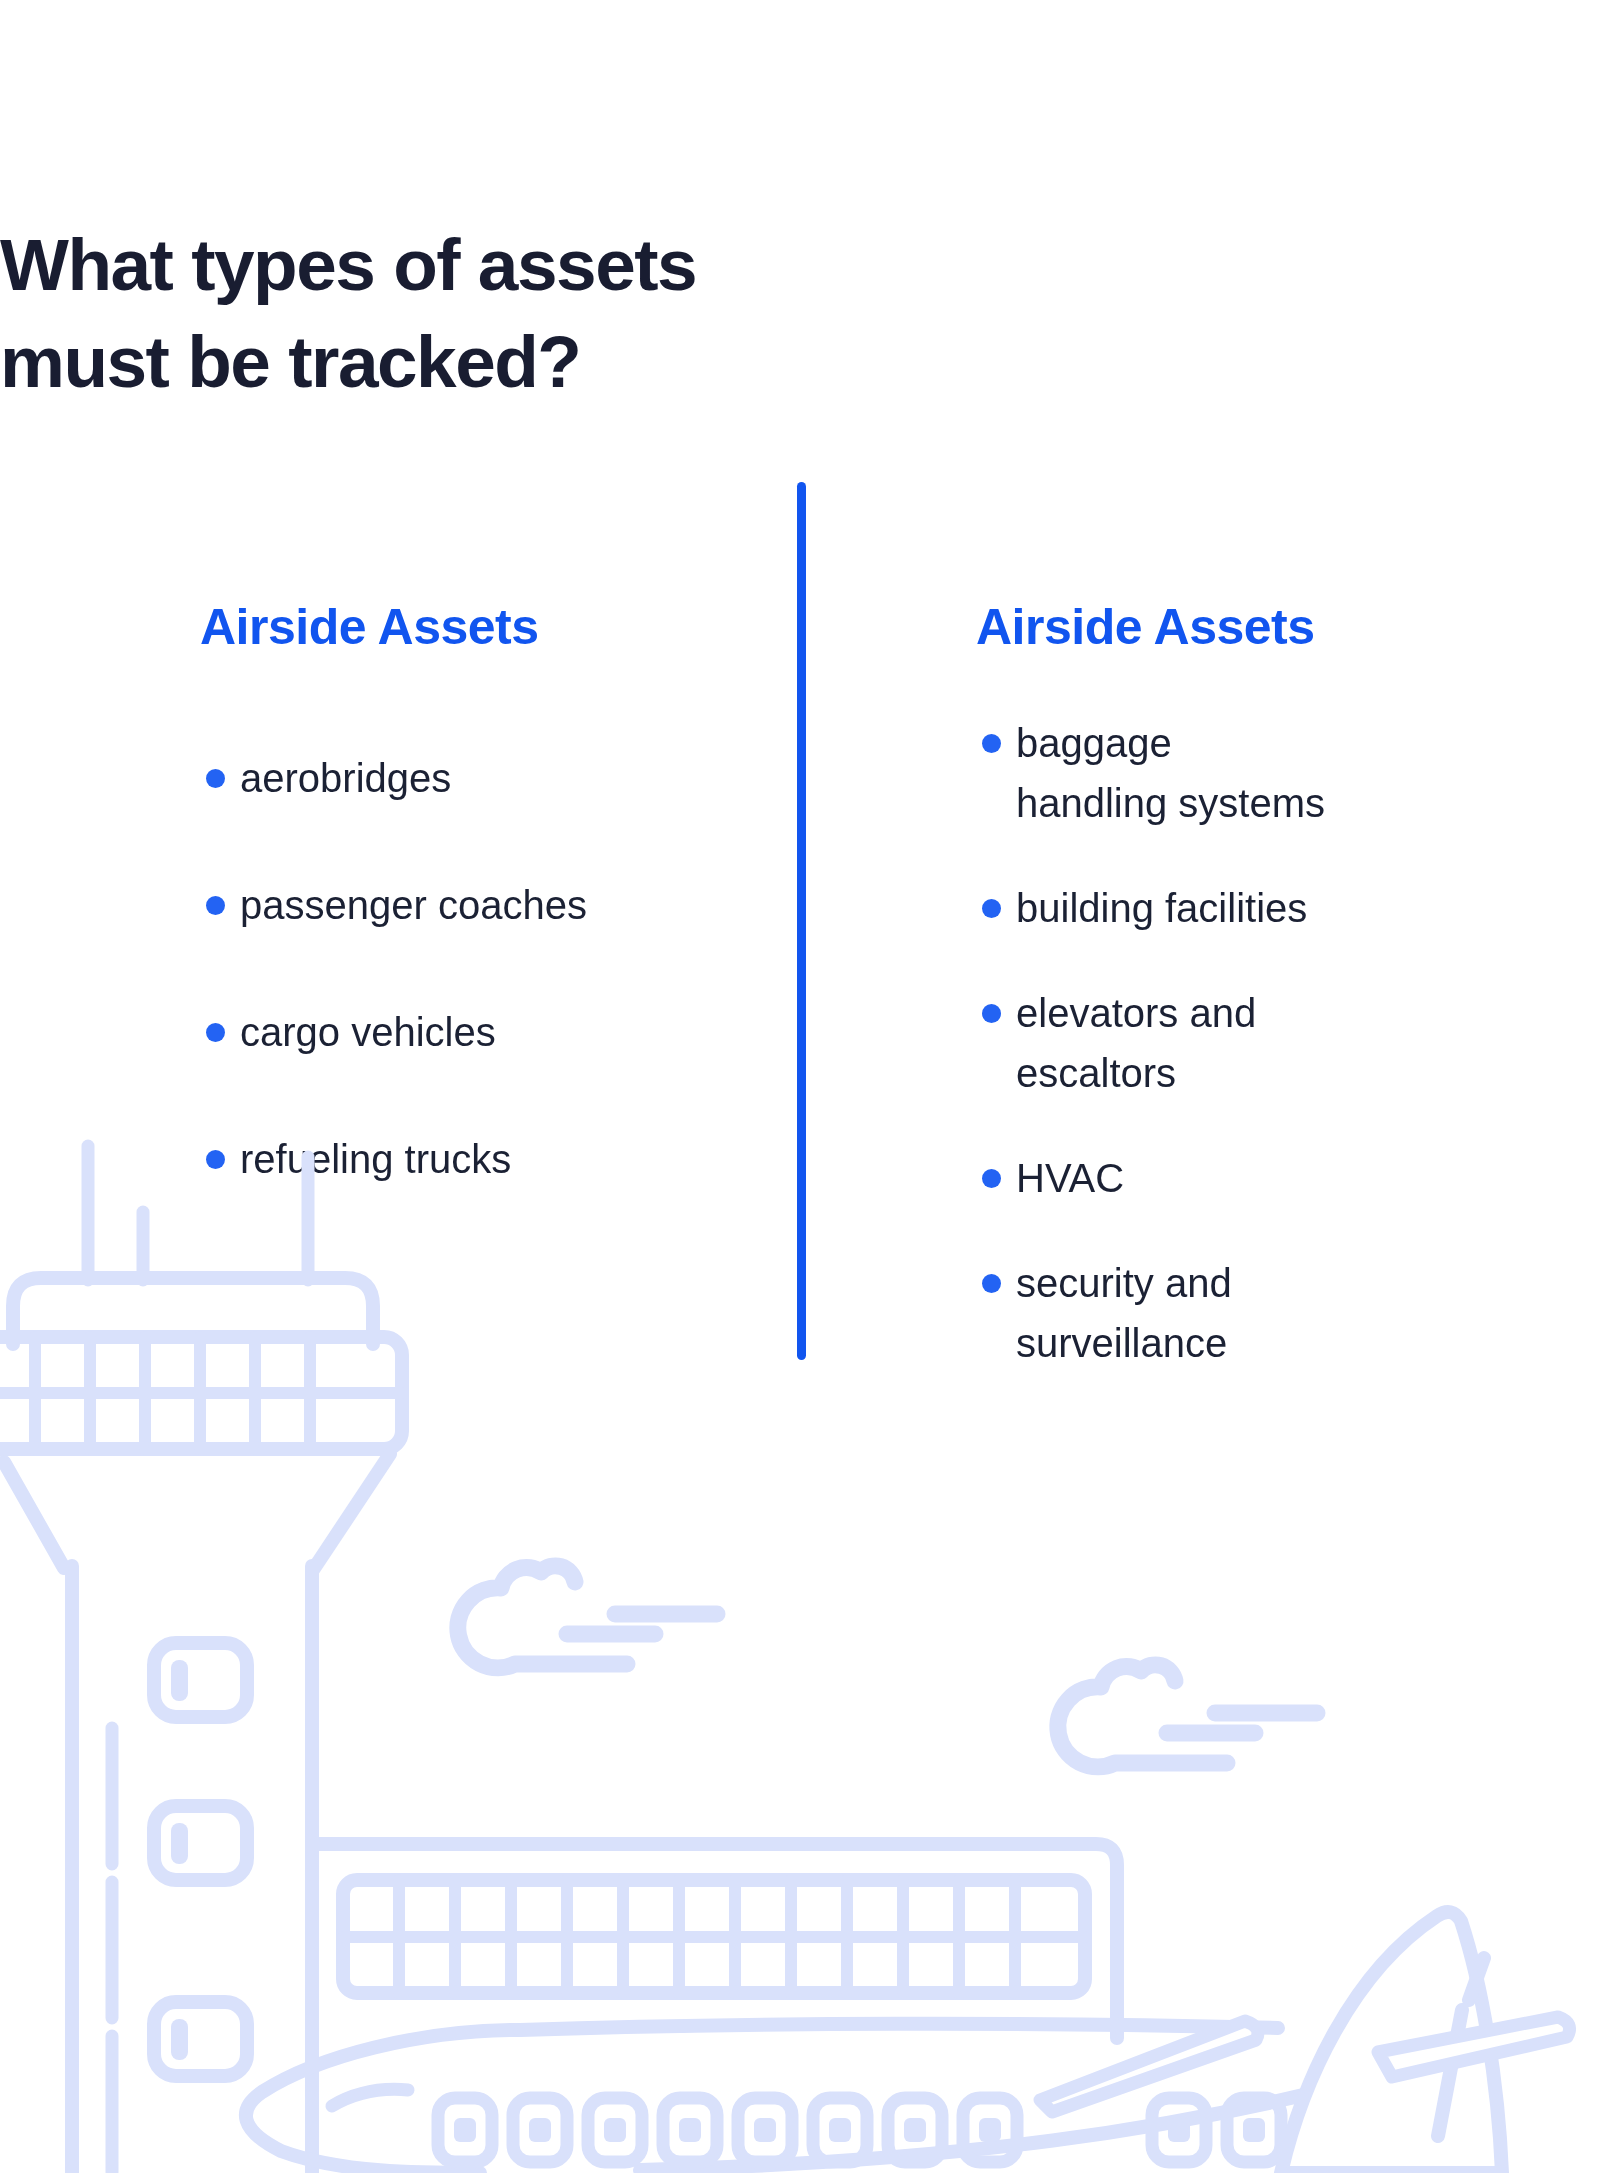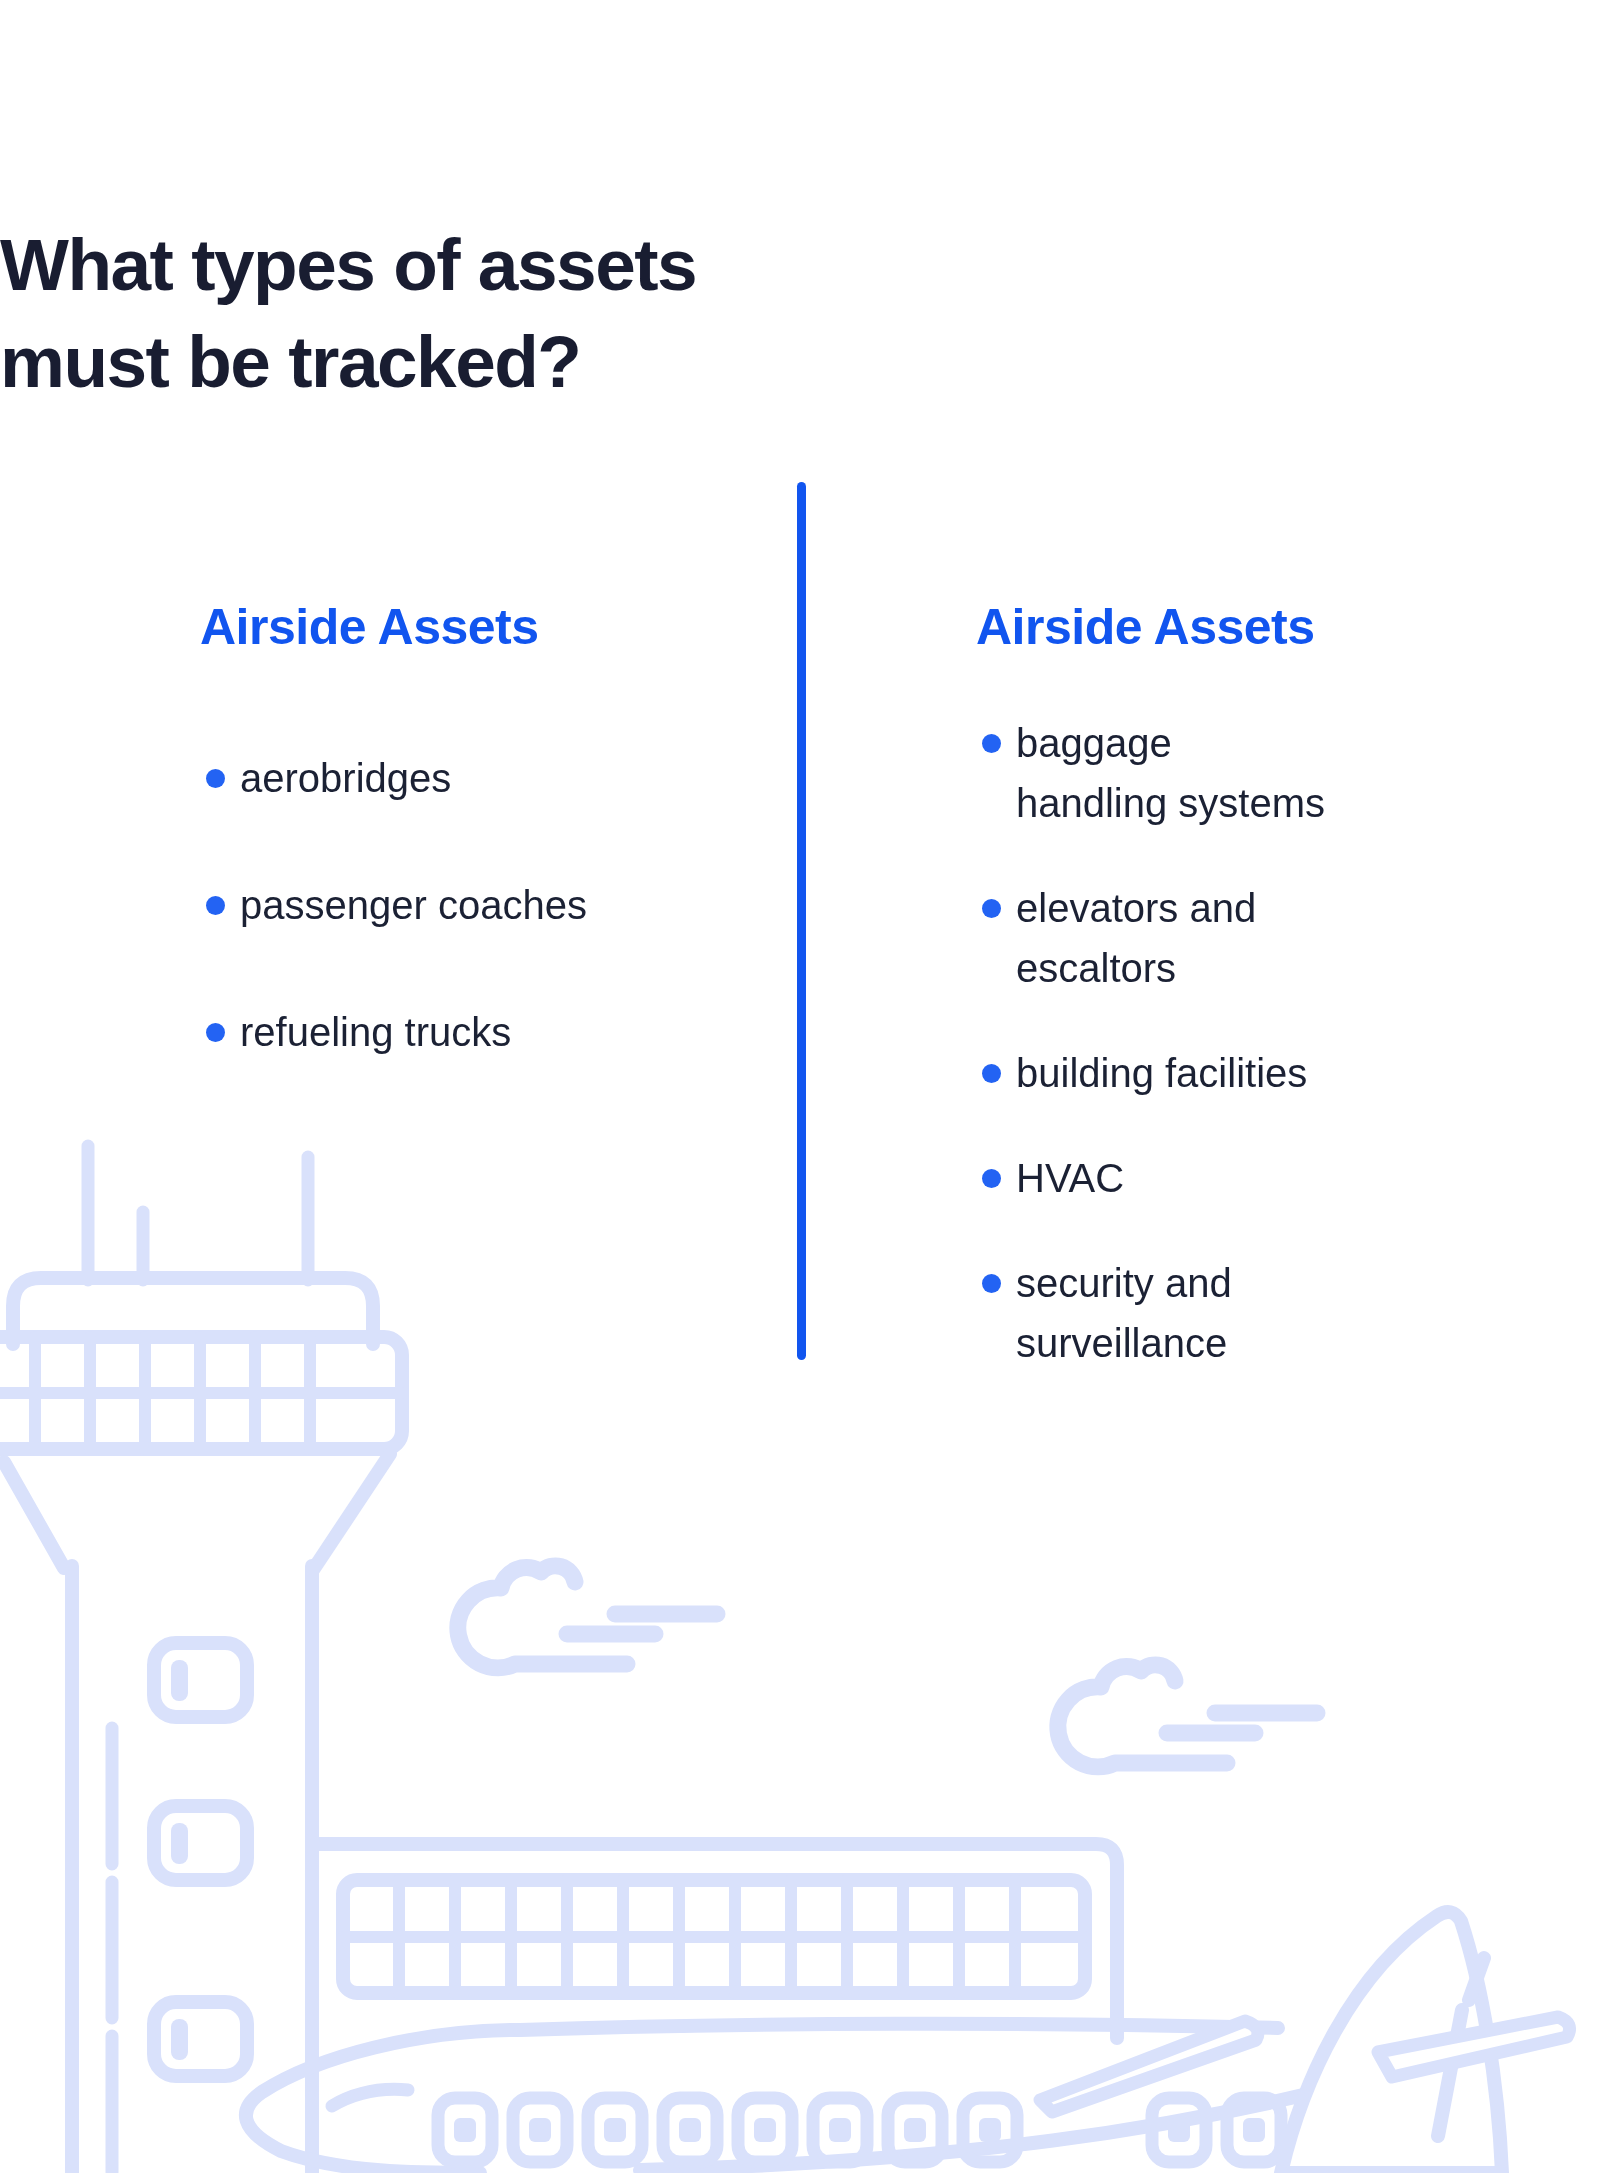--- a/index.html
+++ b/index.html
@@ -98,39 +98,43 @@
     <div class="item">
       <span class="dot"></span>
       <span>aerobridges</span>
     </div>
     <div class="item">
       <span class="dot"></span>
       <span>passenger coaches</span>
     </div>
     <div class="item">
       <span class="dot"></span>
+      <span>cargo vehicles</span>
+    </div>
+    <div class="item">
+      <span class="dot"></span>
       <span>refueling trucks</span>
     </div>
   </div>
 </div>
 
 <div class="col col-right">
   <div class="col-heading">Airside Assets</div>
   <div class="items">
     <div class="item">
       <span class="dot"></span>
       <span>baggage handling systems</span>
     </div>
     <div class="item">
       <span class="dot"></span>
+      <span>building facilities</span>
+    </div>
+    <div class="item">
+      <span class="dot"></span>
       <span>elevators and escaltors</span>
-    </div>
-    <div class="item">
-      <span class="dot"></span>
-      <span>building facilities</span>
     </div>
     <div class="item">
       <span class="dot"></span>
       <span>HVAC</span>
     </div>
     <div class="item">
       <span class="dot"></span>
       <span>security and surveillance</span>
     </div>
   </div>

